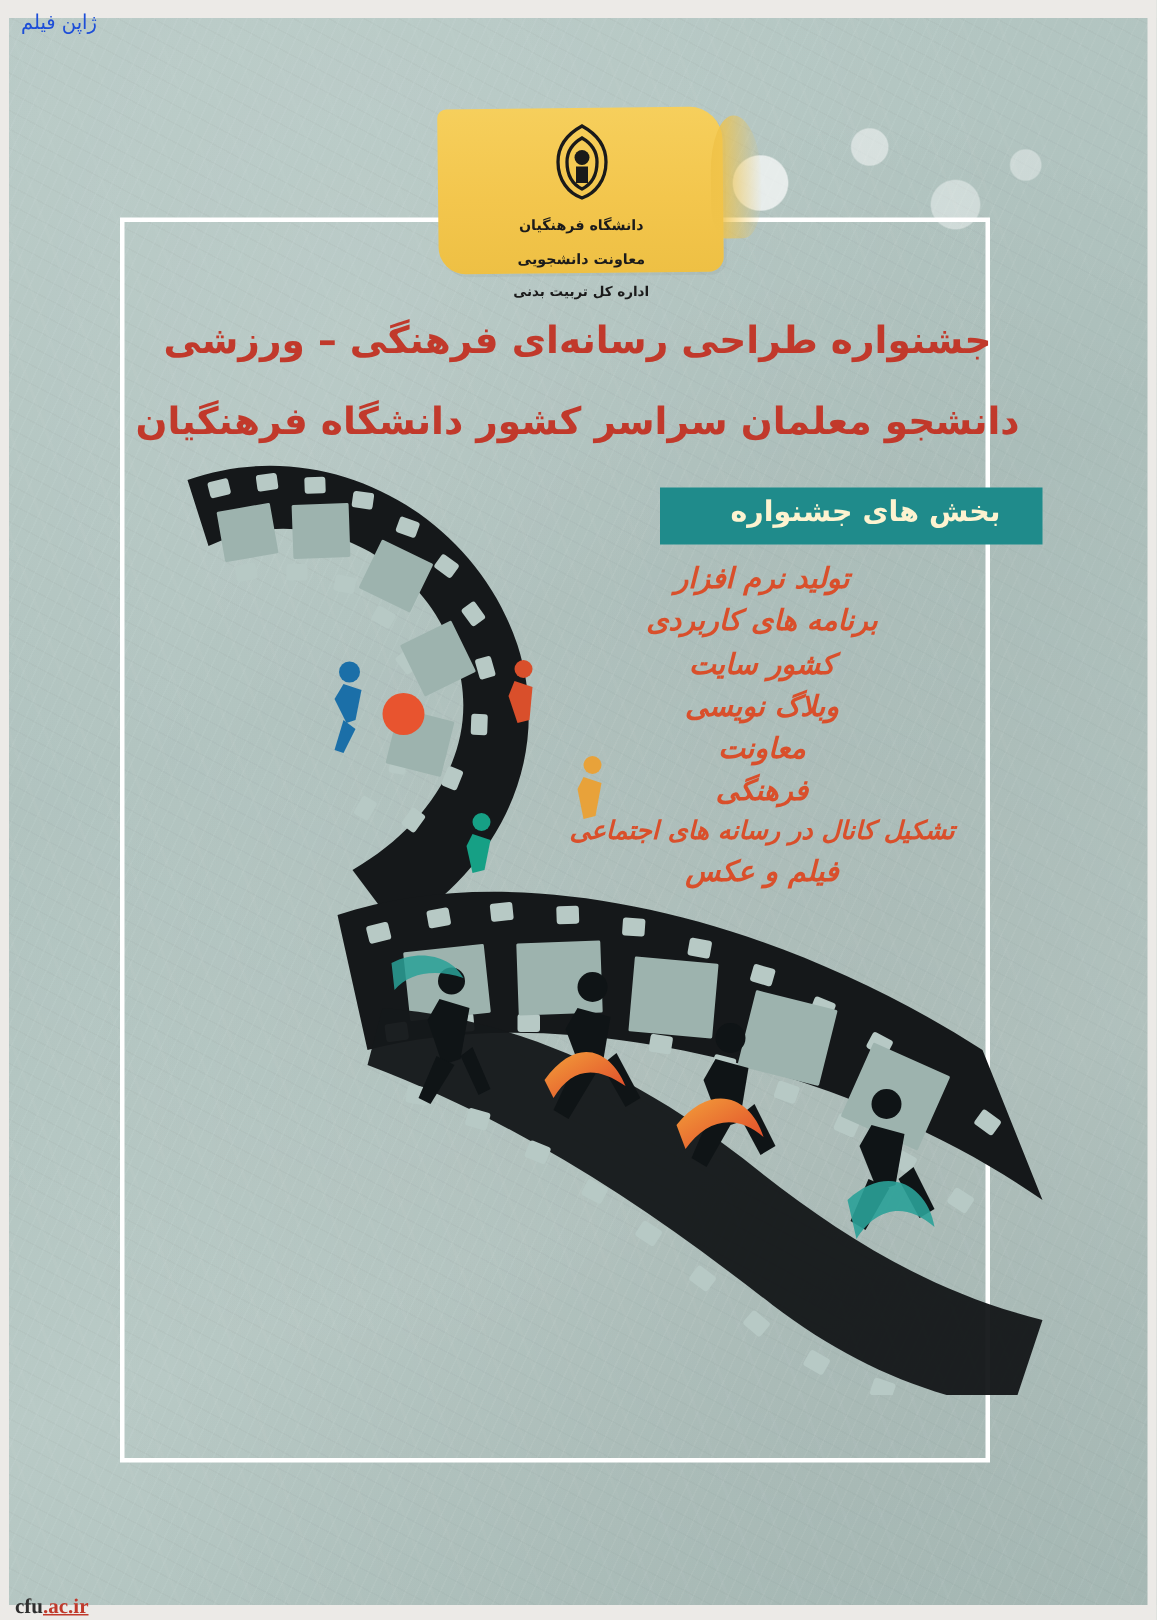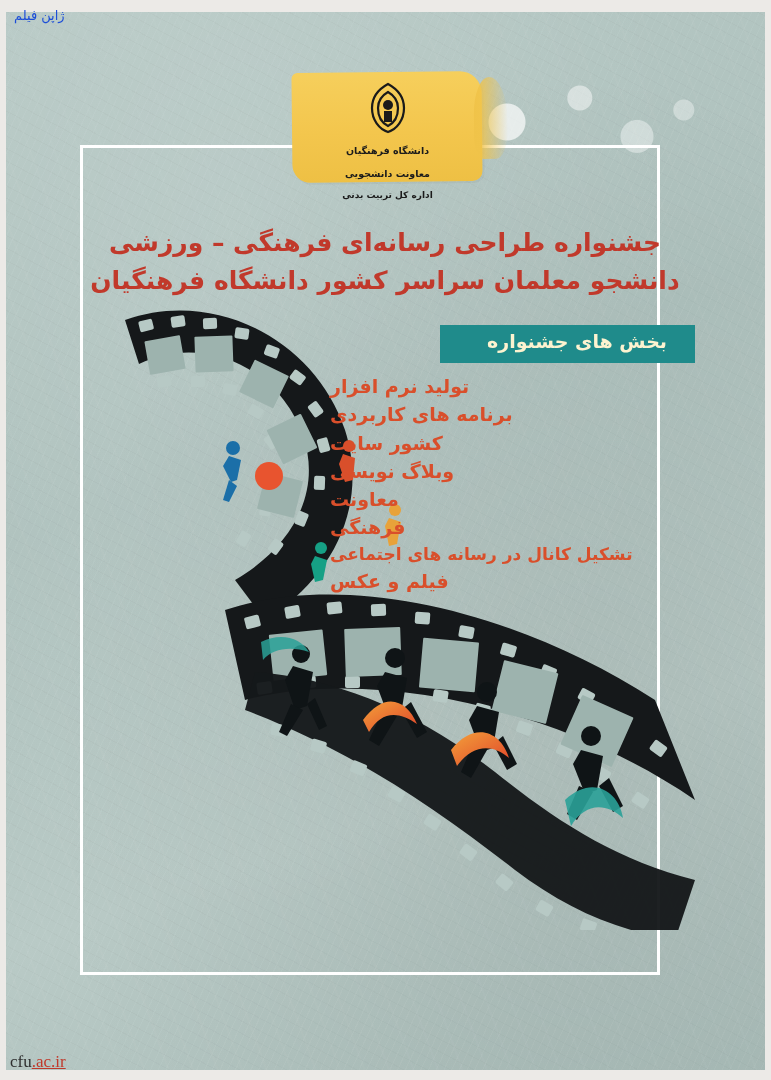--- a/index.html
+++ b/index.html
@@ -92,21 +92,21 @@
   
   .title-1,.title-2{
     position:absolute;
     text-align:center;
     width:620px;
     left:75px;
     color:#c1392b;
     font-weight:bold;
     direction:rtl;
   }
-  .title-1{top:228px;font-size:25px;letter-spacing:-.3px;}
+  .title-1{top:212px;font-size:25px;letter-spacing:-.3px;}
   .title-2{top:266px;font-size:25px;letter-spacing:-.3px;}
 
   
   .section-bar{
     position:absolute;
     left:440px;top:325px;
     width:255px;height:38px;
     background:#1f8b8b;
   }
   .section-bar-text{
@@ -117,22 +117,23 @@
     box-sizing:border-box;
     color:#fdf3d0;
     font-size:19px;font-weight:bold;
     padding-right:18px;
   }
   
   .sections{
     position:absolute;
     left:330px;top:372px;
     width:360px;
-    text-align:left;
+    text-align:center;
     direction:rtl;
+    font-style:italic;
   }
   .section-item{
     color:#d94f2b;
     font-size:19px;
     font-weight:bold;
     line-height:1.49;
     padding-right:4px;
     white-space:nowrap;
   }
   .section-item.wide{font-size:17px;}
@@ -143,22 +144,22 @@
   }
   
   .wm-top{
     position:absolute;left:14px;top:8px;
     font-size:13px;color:#1d4ed8;
     font-family:"DejaVu Sans","Liberation Sans",sans-serif;
     letter-spacing:.5px;
     transform:scaleY(1.05);
   }
   .wm-bottom{
-    position:absolute;left:10px;bottom:8px;
-    font-size:17px;font-weight:normal;
+    position:absolute;left:10px;bottom:0;
+    font-size:14px;font-weight:bold;
     font-family:"Liberation Serif","DejaVu Serif",serif;
   }
   .wm-bottom .c{color:#2f2f2f;}
   .wm-bottom .r{color:#c0392b;}
   .wm-bottom .u{ text-decoration:underline; }
 </style>
 </head>
 <body>
 
 <div class="poster">

